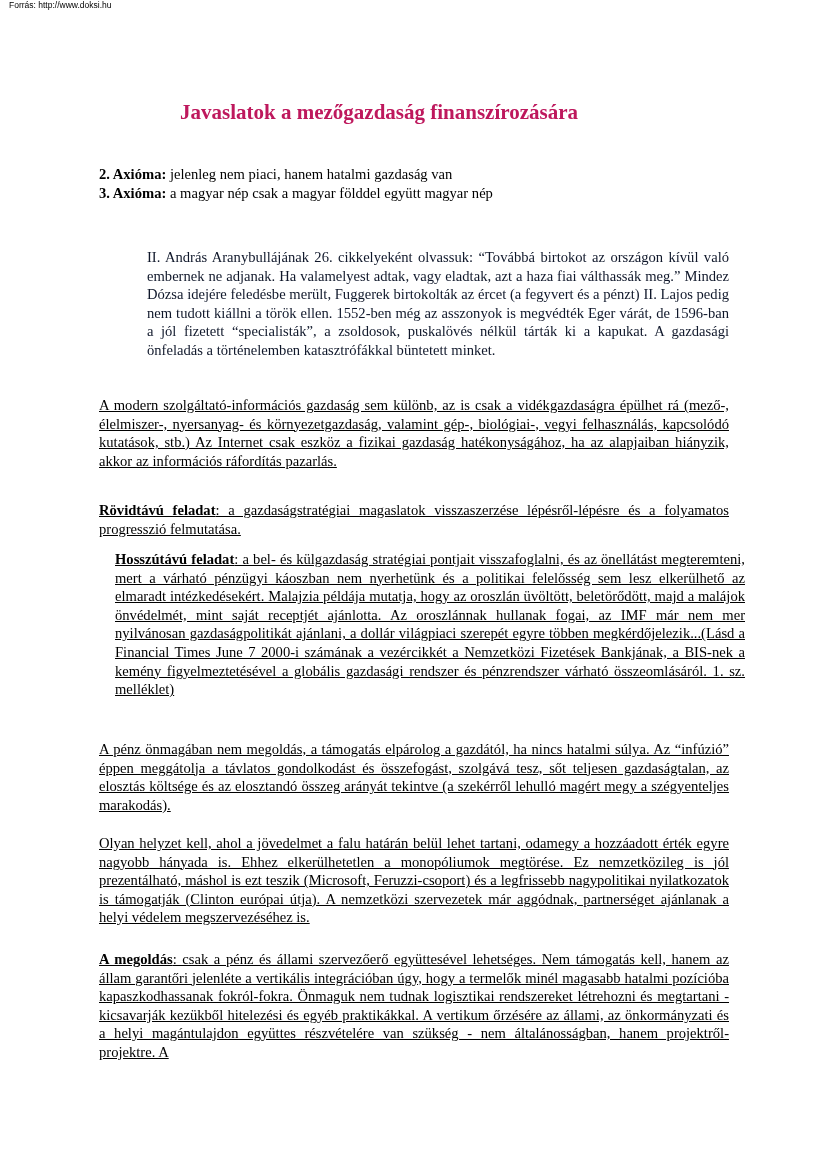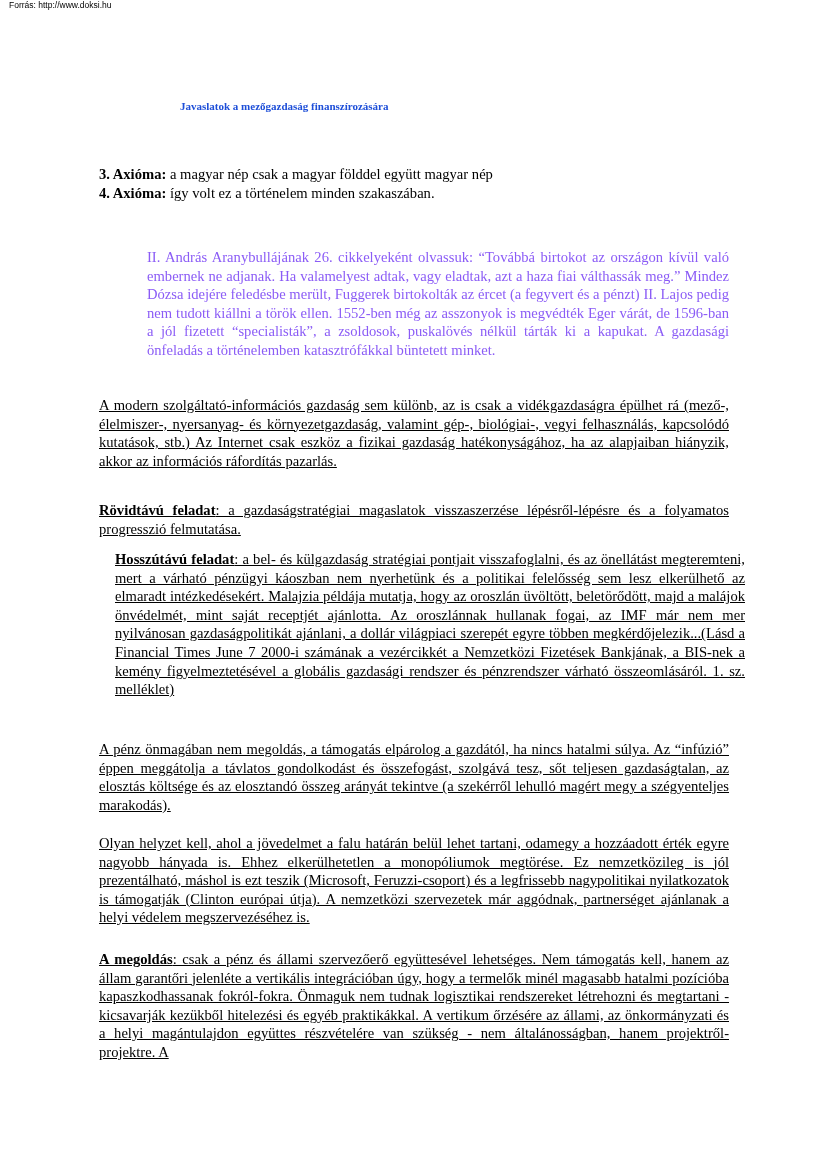--- a/index.html
+++ b/index.html
@@ -3,54 +3,54 @@
 <meta charset="utf-8">
 <style>
   html, body { margin: 0; padding: 0; background: #ffffff; }
   body { width: 827px; height: 1170px; position: relative; overflow: hidden; }
   .source {
     position: absolute; left: 9px; top: 0;
     font-family: "Liberation Sans", sans-serif; font-size: 8.5px; color: #000;
   }
   .title {
     position: absolute; left: 180px; top: 100px;
-    font-family: "Liberation Serif", serif; font-size: 11px; font-weight: bold; color: #1d4ed8;
+    font-family: "Liberation Serif", serif; font-size: 21px; font-weight: bold; color: #be185d;
     white-space: nowrap;
   }
   .doc {
     position: absolute; left: 99px; width: 630px;
     font-family: "Liberation Serif", serif; font-size: 14.6px; line-height: 18.6px; color: #000;
   }
   .axioms { top: 165px; }
   .axiom { white-space: nowrap; }
   .axiom b { font-weight: bold; }
   .quote {
     position: absolute; left: 147px; width: 582px; top: 248px;
-    font-family: "Liberation Serif", serif; font-size: 14.6px; line-height: 18.6px; color: #8b5cf6;
+    font-family: "Liberation Serif", serif; font-size: 14.6px; line-height: 18.6px; color: #0f172a;
     text-align: justify;
   }
   .para { text-align: justify; text-decoration: underline; }
   .p1 { top: 396px; }
   .p2 { top: 501px; }
   .p3 { top: 550px; margin-left: 16px; }
   .p4 { top: 740px; }
   .p5 { top: 834px; }
   .p6 { top: 950px; }
   .para b { font-weight: bold; }
 </style>
 </head>
 <body>
 
 <div class="source">Forrás: http://www.doksi.hu</div>
 
 <div class="title">Javaslatok a mezőgazdaság finanszírozására</div>
 
 <div class="doc axioms">
+  <div class="axiom"><b>2. Axióma:</b><span> jelenleg nem piaci, hanem hatalmi gazdaság van</span></div>
   <div class="axiom"><b>3. Axióma:</b><span> a magyar nép csak a magyar földdel együtt magyar nép</span></div>
-  <div class="axiom"><b>4. Axióma:</b><span> így volt ez a történelem minden szakaszában.</span></div>
 </div>
 
 <div class="quote">II. András Aranybullájának 26. cikkelyeként olvassuk: “Továbbá birtokot az országon kívül való embernek ne adjanak. Ha valamelyest adtak, vagy eladtak, azt a haza fiai válthassák meg.” Mindez Dózsa idejére feledésbe merült, Fuggerek birtokolták az ércet (a fegyvert és a pénzt) II. Lajos pedig nem tudott kiállni a török ellen. 1552-ben még az asszonyok is megvédték Eger várát, de 1596-ban a jól fizetett “specialisták”, a zsoldosok, puskalövés nélkül tárták ki a kapukat. A gazdasági önfeladás a történelemben katasztrófákkal büntetett minket.</div>
 
 <div class="doc para p1">
   <span>A modern szolgáltató-információs gazdaság sem különb, az is csak a vidékgazdaságra épülhet rá (mező-, élelmiszer-, nyersanyag- és környezetgazdaság, valamint gép-, biológiai-, vegyi felhasználás, kapcsolódó kutatások, stb.) Az Internet csak eszköz a fizikai gazdaság hatékonyságához, ha az alapjaiban hiányzik, akkor az információs ráfordítás pazarlás.</span>
 </div>
 
 <div class="doc para p2">
   <b>Rövidtávú feladat</b><span>: a gazdaságstratégiai magaslatok visszaszerzése lépésről-lépésre és a folyamatos progresszió felmutatása.</span>

